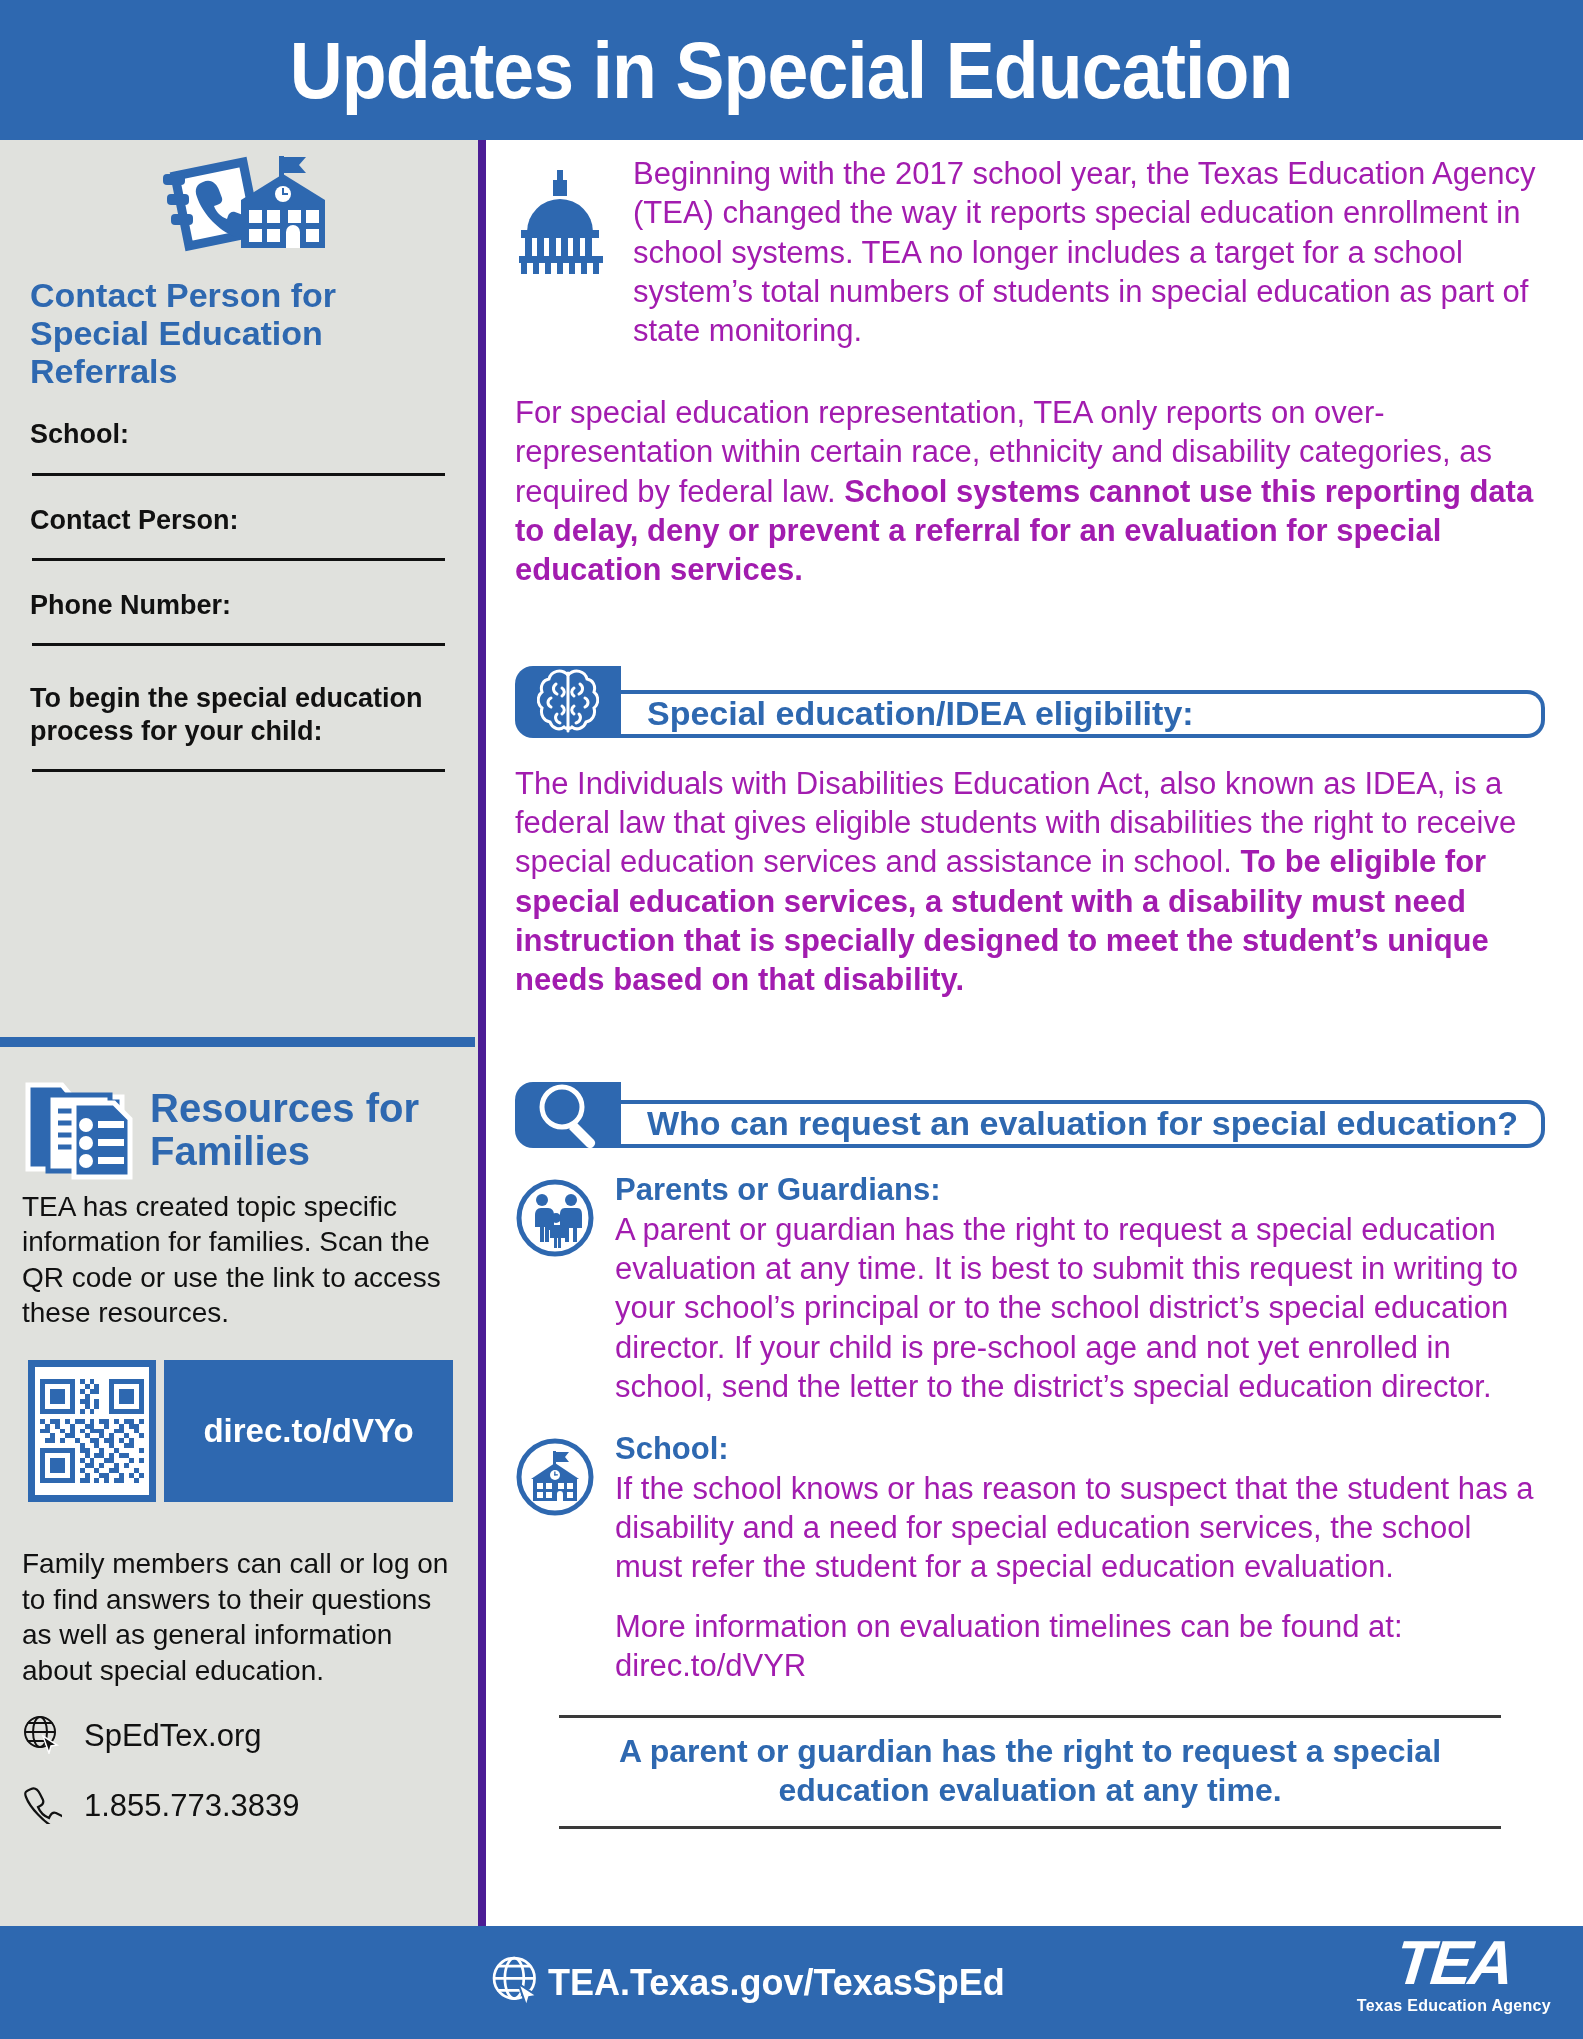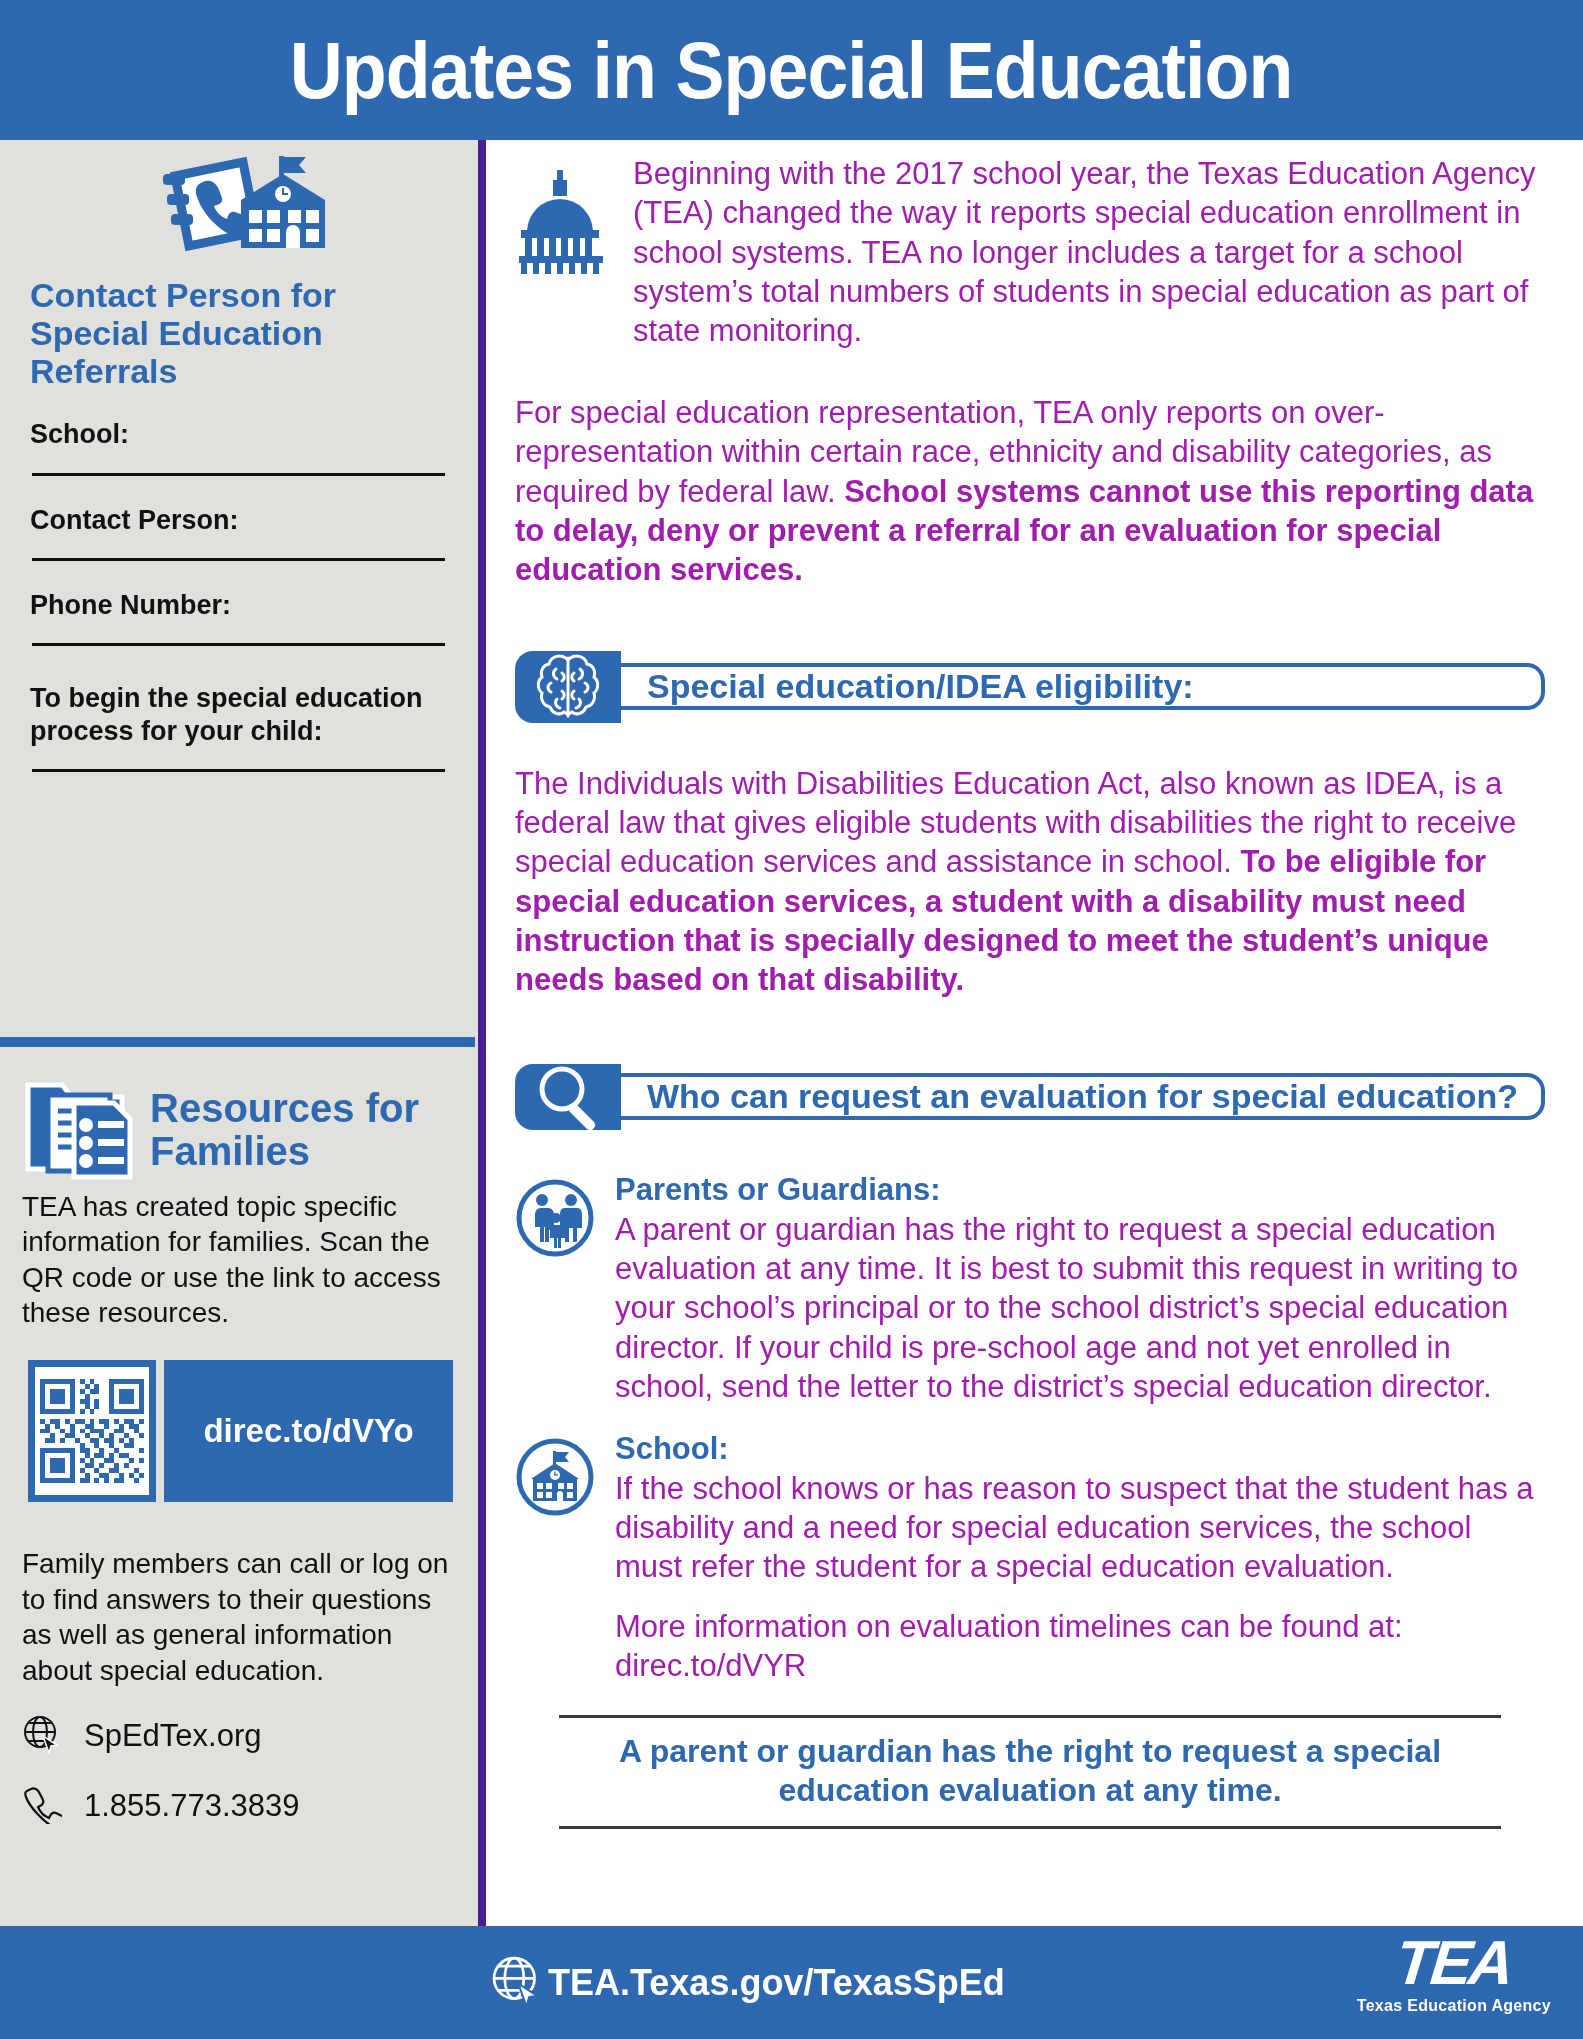--- a/index.html
+++ b/index.html
@@ -179,21 +179,21 @@
     color: #a21caf;
   }
   .body-text b { font-weight: 700; }
 
   .para2 { margin-top: 42px; }
 
   
   .sec-pill {
     position: relative;
     display: flex;
-    align-items: center;
+    align-items: flex-end;
     margin-top: 46px;
     height: 102px;
   }
   .sec-pill .pill-icon {
     width: 106px;
     background: #2e68b0;
     border-radius: 18px 0 0 18px;
     display: flex;
     align-items: center;
     justify-content: center;

